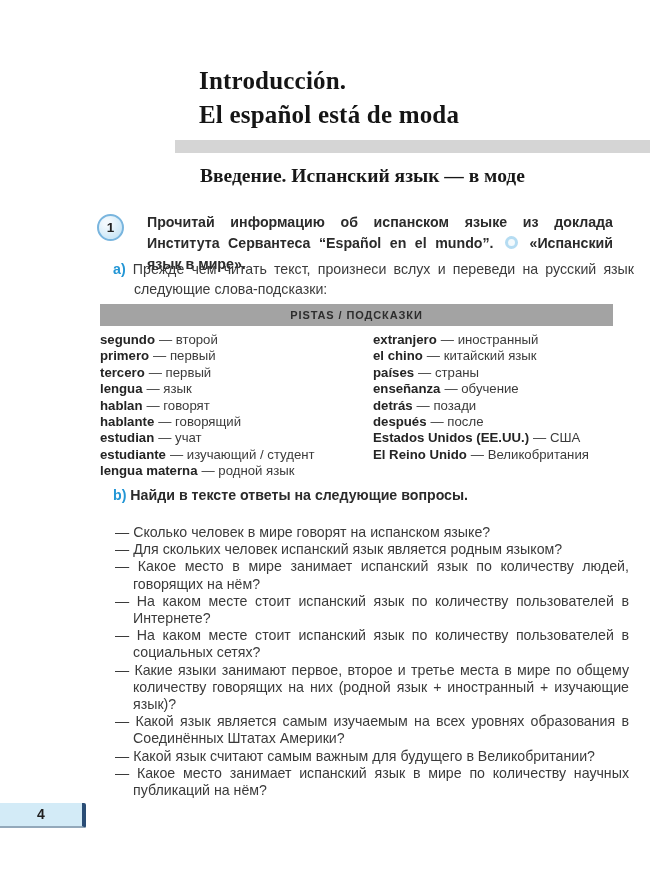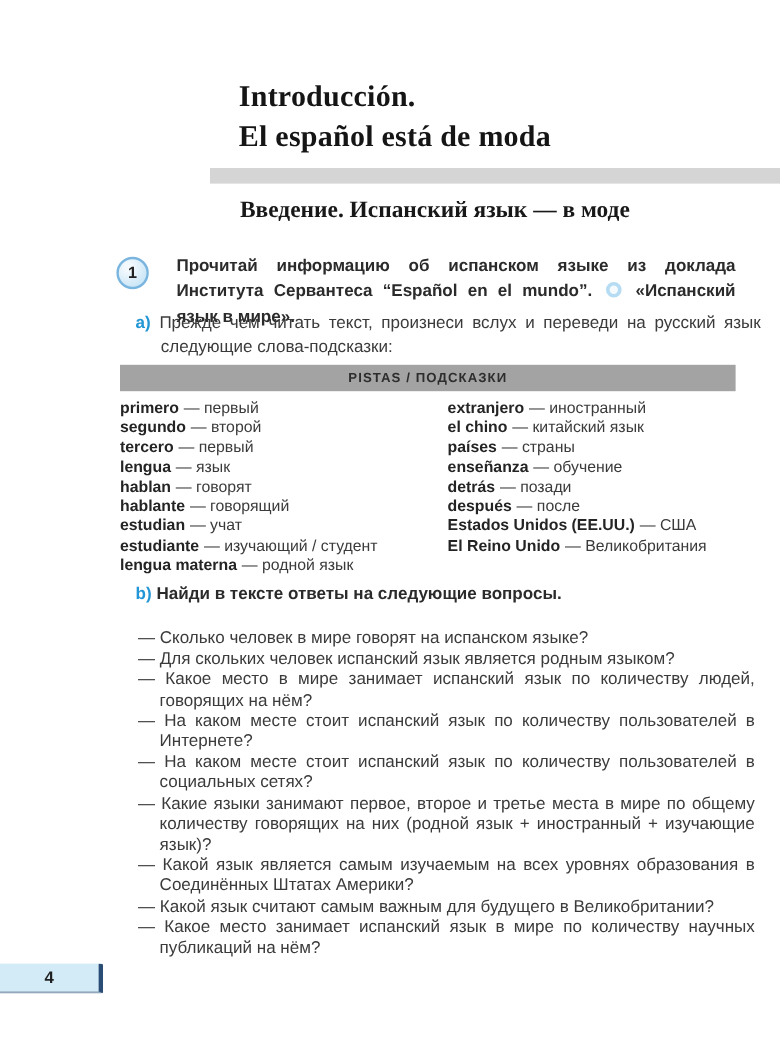--- a/index.html
+++ b/index.html
@@ -106,22 +106,22 @@
 
   <p class="sub-part part-a">
     <span class="blue-label">a)</span>
     <span>Прежде чем читать текст, произнеси вслух и переведи на русский язык следующие слова-подсказки:</span>
   </p>
 
   <div class="pistas">
     <div class="pistas-header">PISTAS / ПОДСКАЗКИ</div>
     <div class="pistas-cols">
       <ul class="col-left">
+        <li class="vocab-row"><b class="es">segundo</b><span class="ru">— второй</span></li>
         <li class="vocab-row"><b class="es">primero</b><span class="ru">— первый</span></li>
-        <li class="vocab-row"><b class="es">segundo</b><span class="ru">— второй</span></li>
         <li class="vocab-row"><b class="es">tercero</b><span class="ru">— первый</span></li>
         <li class="vocab-row"><b class="es">lengua</b><span class="ru">— язык</span></li>
         <li class="vocab-row"><b class="es">hablan</b><span class="ru">— говорят</span></li>
         <li class="vocab-row"><b class="es">hablante</b><span class="ru">— говорящий</span></li>
         <li class="vocab-row"><b class="es">estudian</b><span class="ru">— учат</span></li>
         <li class="vocab-row"><b class="es">estudiante</b><span class="ru">— изучающий / студент</span></li>
         <li class="vocab-row"><b class="es">lengua materna</b><span class="ru">— родной язык</span></li>
       </ul>
       <ul class="col-right">
         <li class="vocab-row"><b class="es">extranjero</b><span class="ru">— иностранный</span></li>

